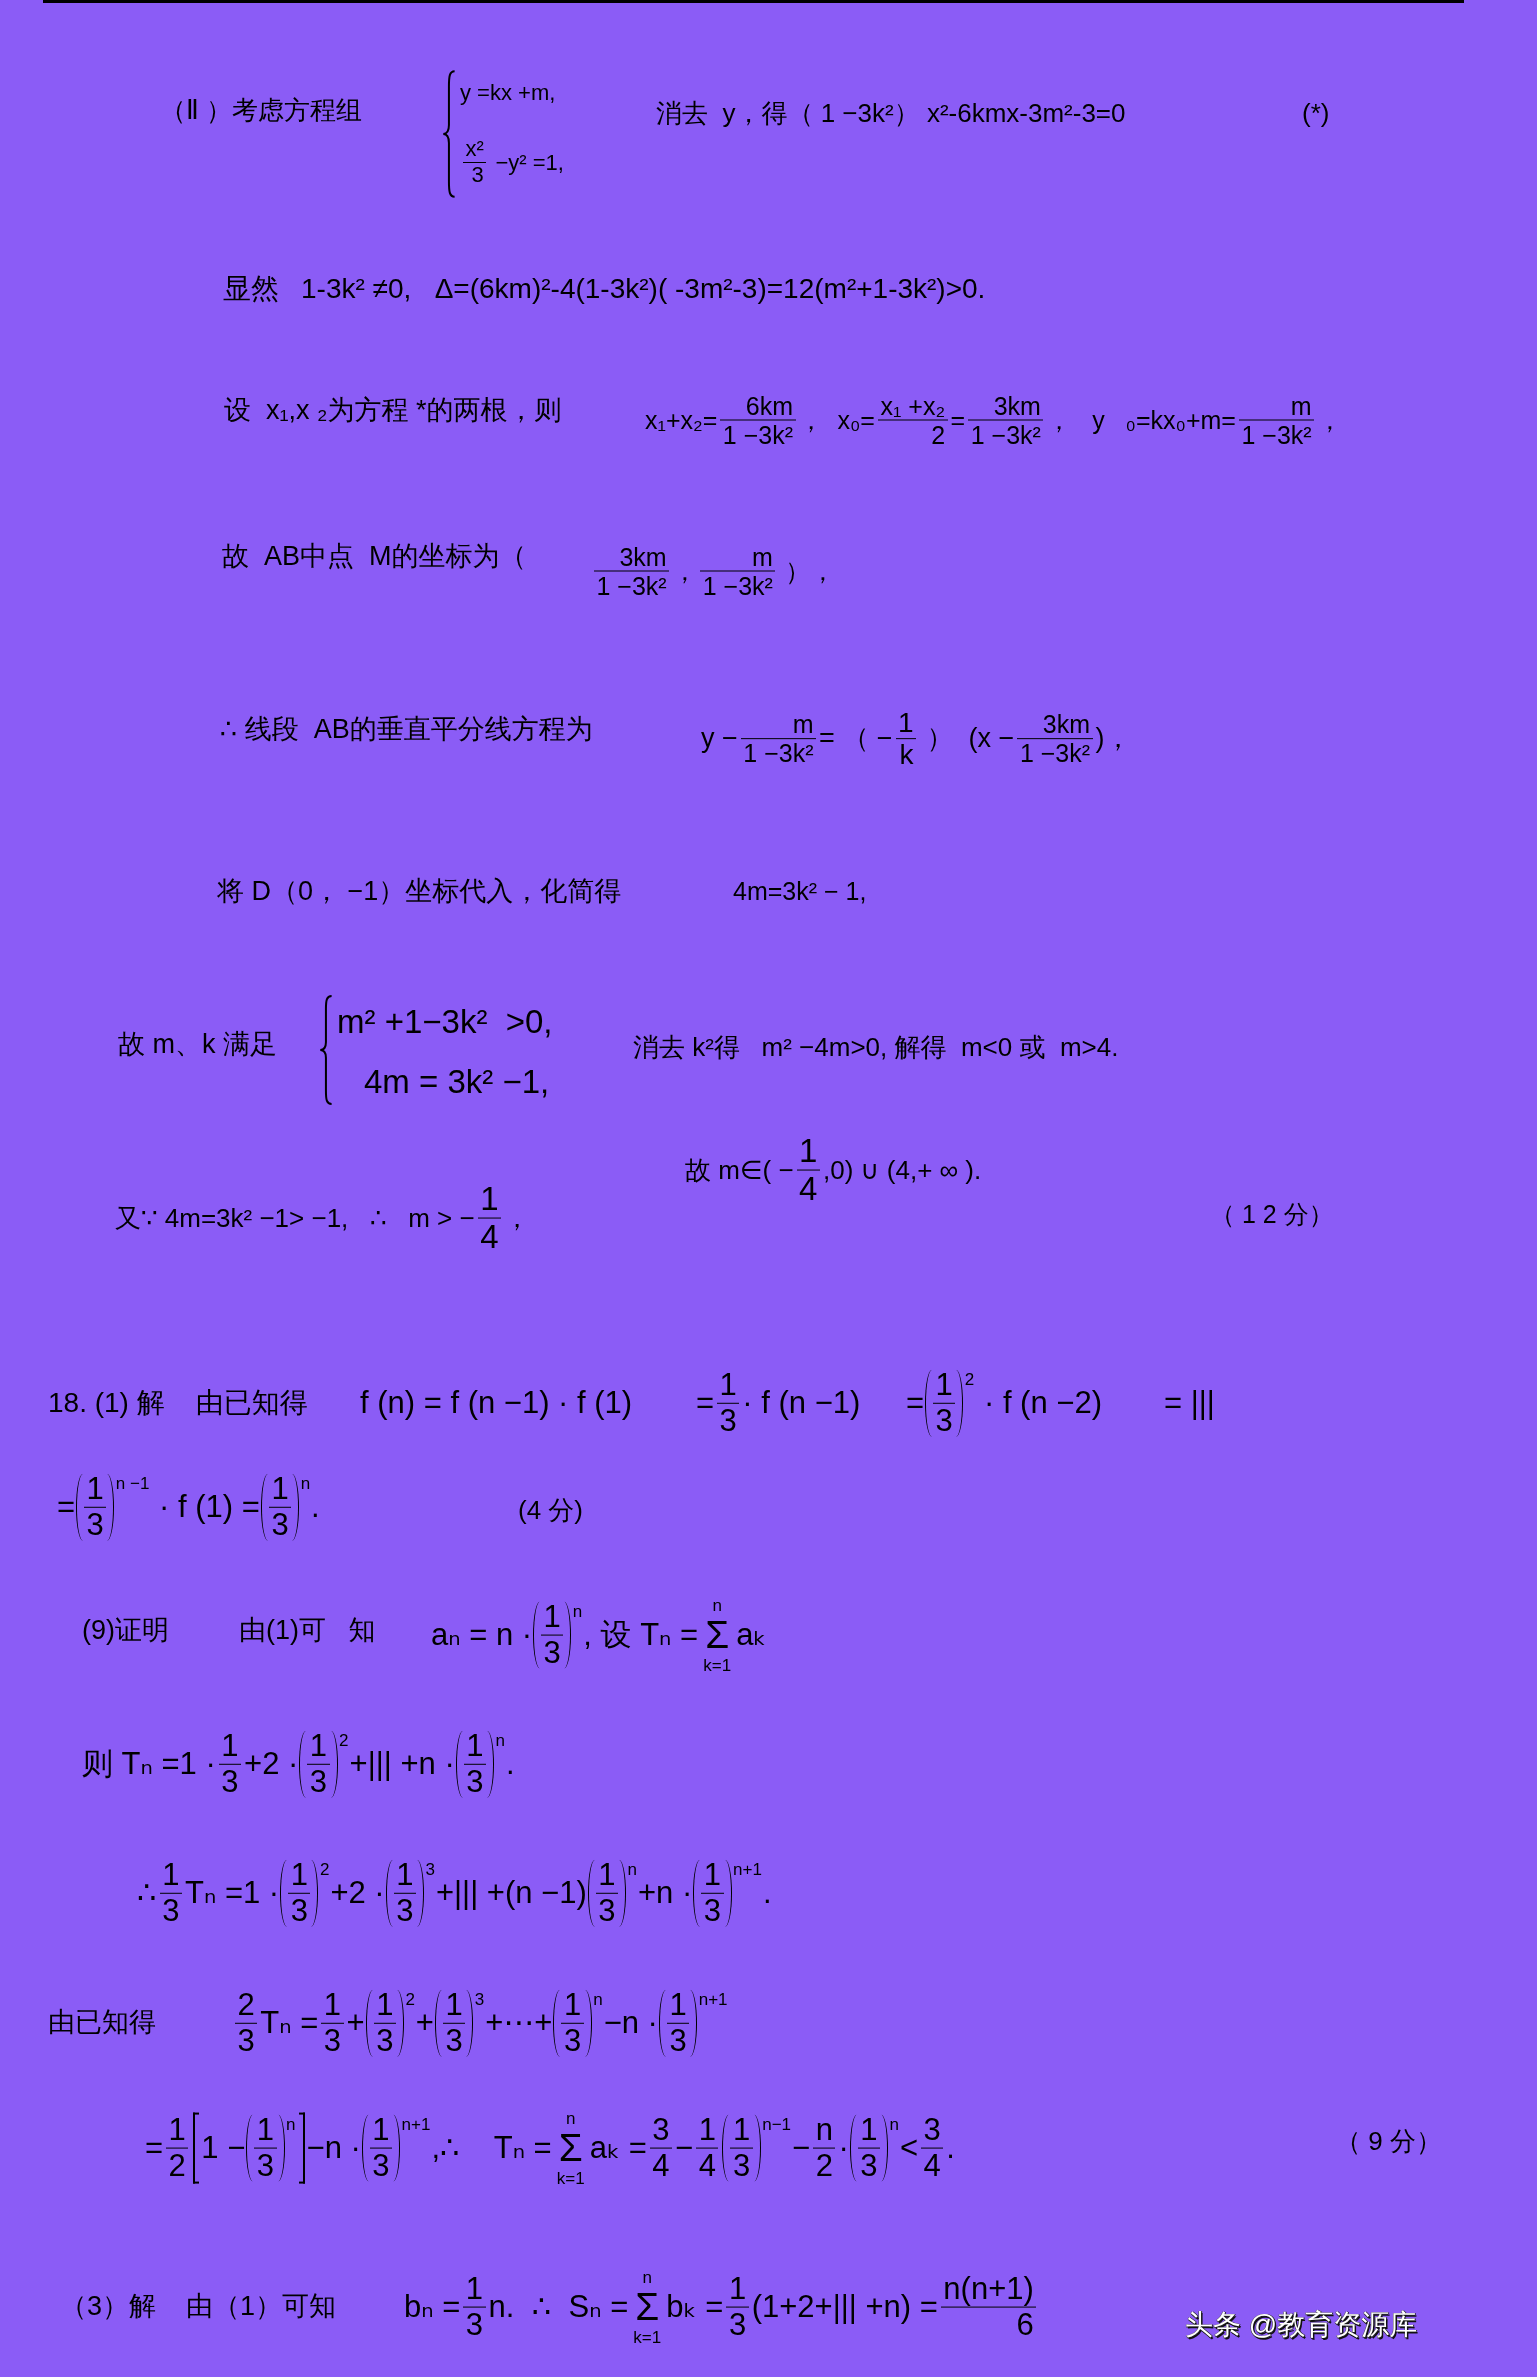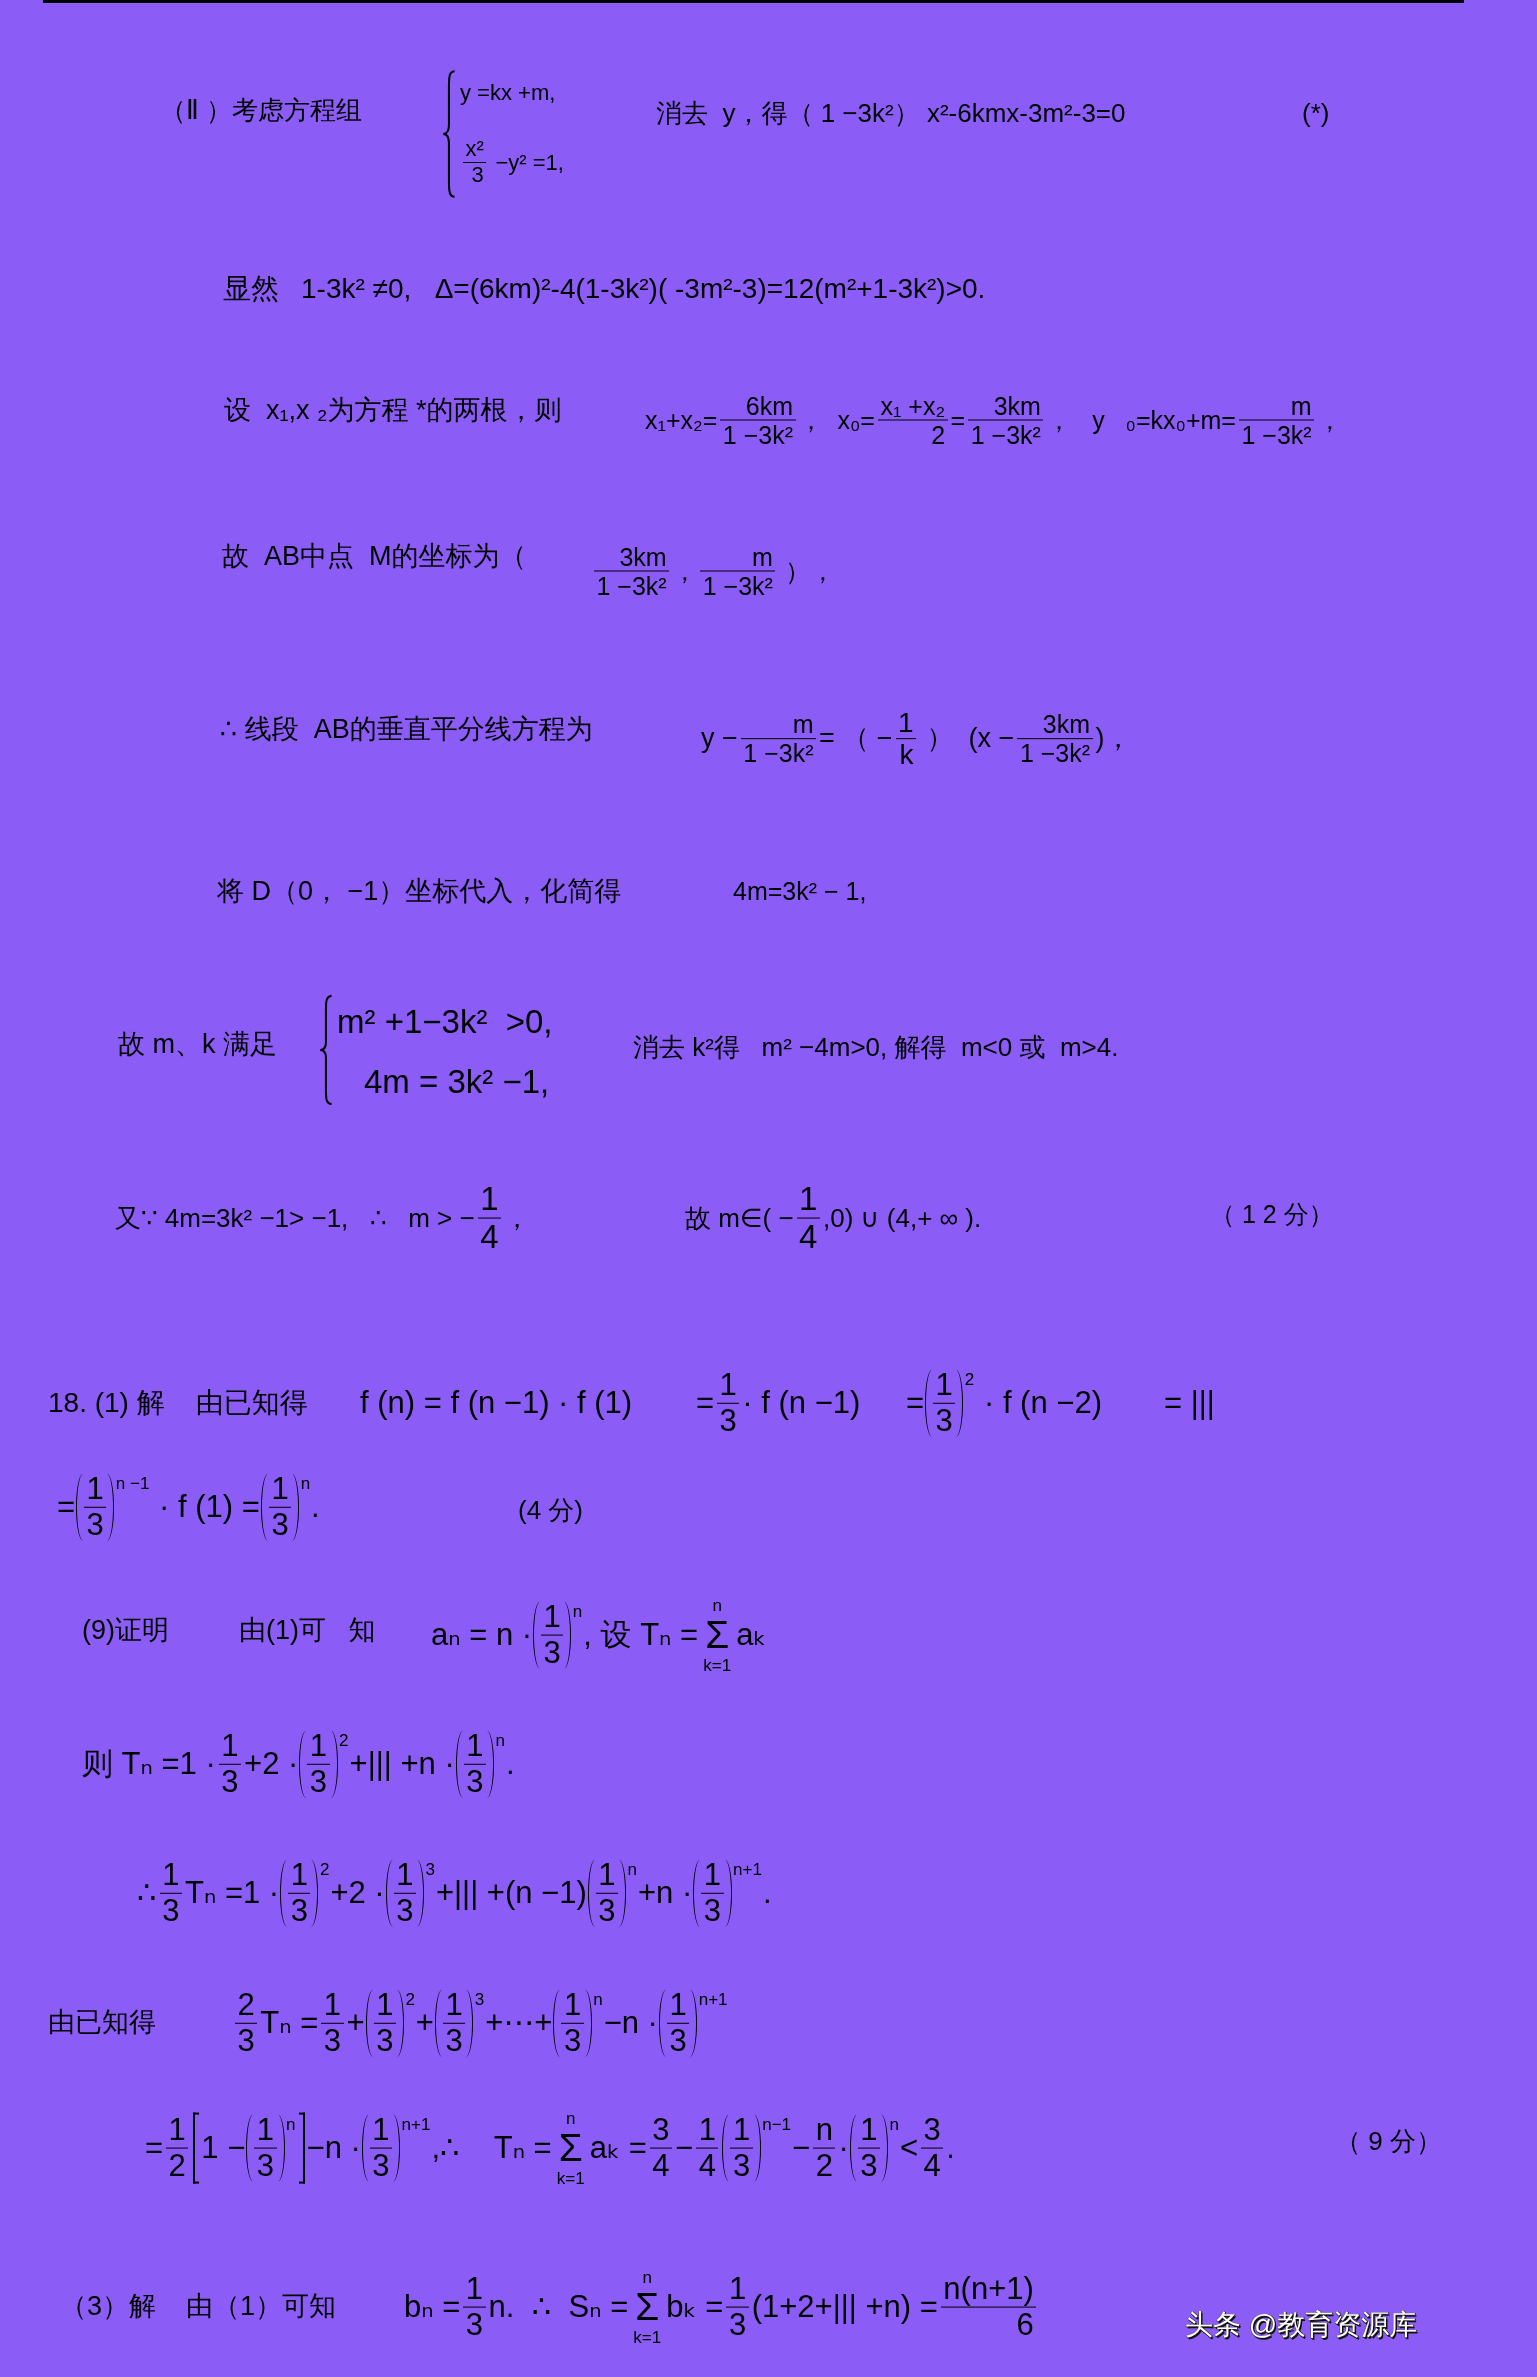--- a/index.html
+++ b/index.html
@@ -131,21 +131,21 @@
   </div>
   <div class="seg fs52" style="left:633px;top:1047px">
     <span class="t">消去 k²得   m² −4m&gt;0, 解得  m&lt;0 或  m&gt;4.</span>
   </div>
 
   <div class="seg fs52" style="left:115px;top:1218px">
     <span class="t">又∵ 4m=3k² −1&gt; −1,   ∴   m &gt; −</span>
     <span class="frac fs66"><span class="num">1</span><span class="bar"></span><span class="den">4</span></span>
     <span class="t">，</span>
   </div>
-  <div class="seg fs52" style="left:685px;top:1218px">
+  <div class="seg fs52" style="left:685px;top:1170px">
     <span class="t">故 m∈( −</span>
     <span class="frac fs66"><span class="num">1</span><span class="bar"></span><span class="den">4</span></span>
     <span class="t">,0) ∪ (4,+ ∞ ).</span>
   </div>
   <div class="seg fs50" style="left:1210px;top:1215px">
     <span class="t">（ 1 2 分）</span>
   </div>
 
   <div class="seg fs56" style="left:48px;top:1403px">
     <span class="t">18.</span>

